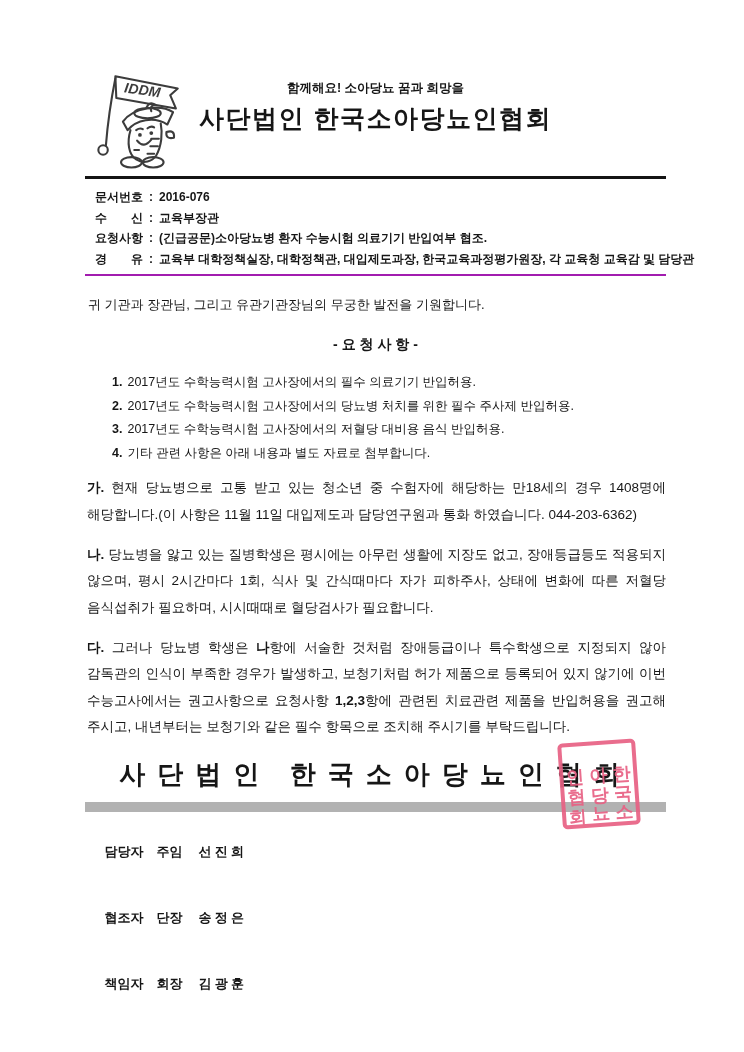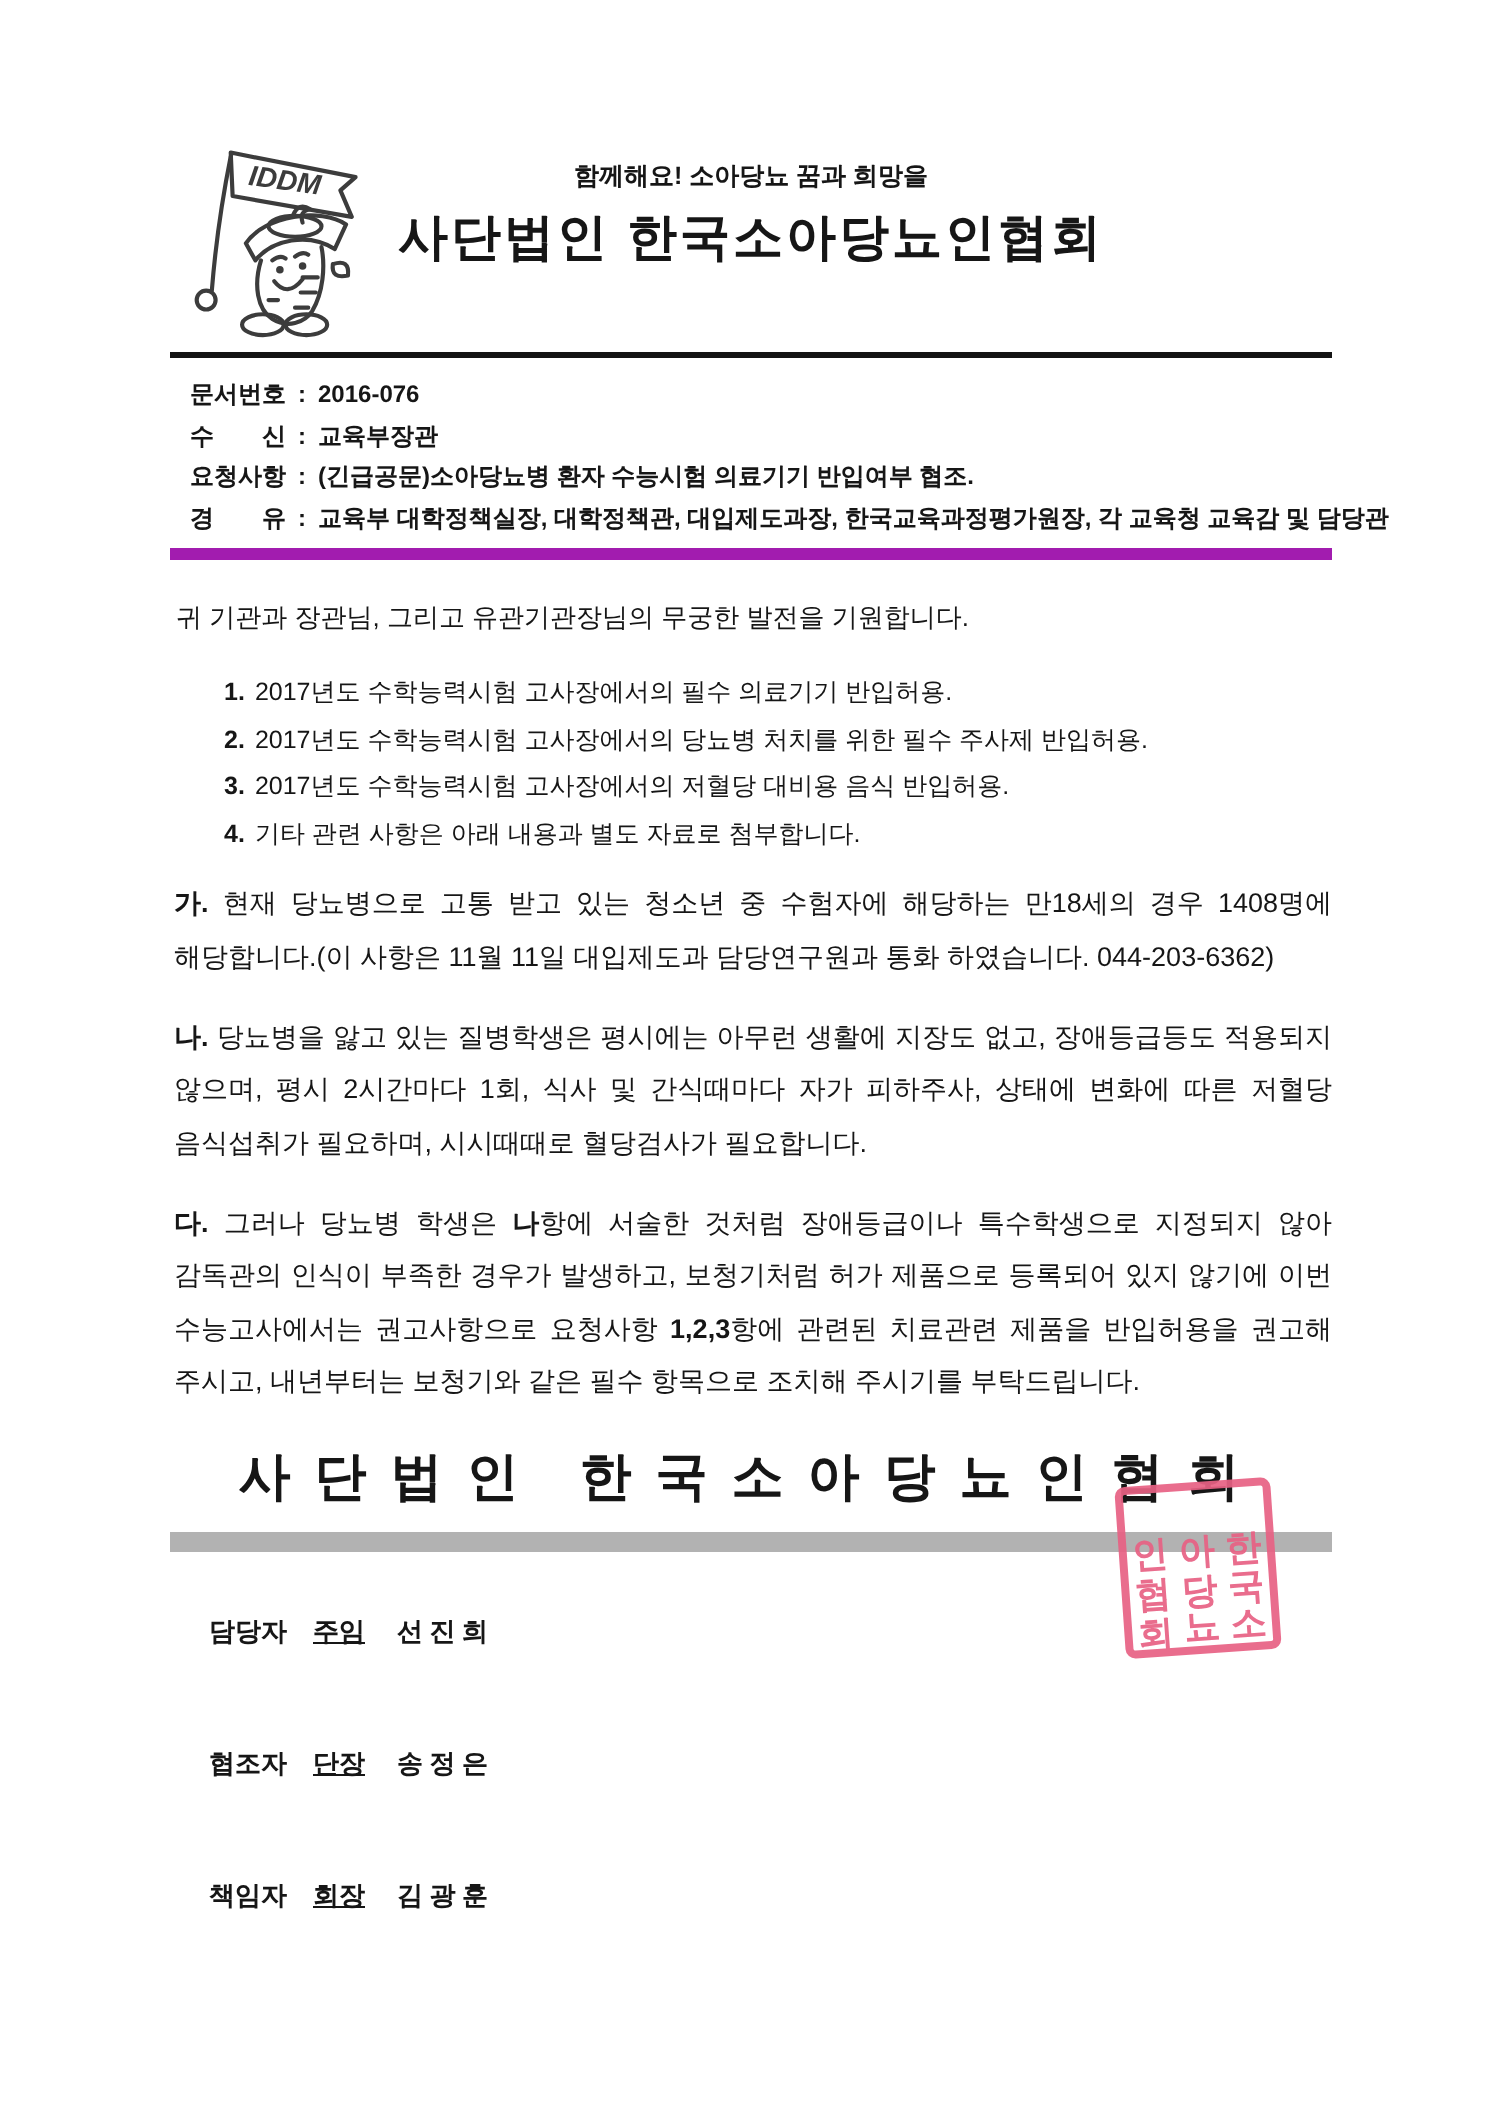--- a/index.html
+++ b/index.html
@@ -9,21 +9,21 @@
     font-family:"Liberation Sans",sans-serif;
     box-sizing:border-box;padding:62px 78px 0 85px;
   }
   
   .header{position:relative;height:114px;border-bottom:3px solid #141414;}
   .logo{position:absolute;left:2px;top:0;width:104px;height:108px;}
   .titles{text-align:center;padding-top:18px;}
   .slogan{font-size:12.5px;font-weight:bold;white-space:pre;}
   .org-title{font-size:25px;font-weight:bold;letter-spacing:1.5px;margin-top:5px;white-space:pre;}
   
-  .doc-info{padding:8px 0 5px 10px;border-bottom:6px solid #a21caf;}
+  .doc-info{padding:8px 0 5px 10px;border-bottom:2px solid #a21caf;}
   .doc-row{font-size:12px;font-weight:bold;line-height:20.5px;white-space:nowrap;}
   .doc-label{display:inline-block;width:52px;white-space:pre;}
   .doc-colon{display:inline-block;margin:0 6px 0 2px;}
   
   .greeting{margin-top:20px;font-size:13px;padding-left:3px;}
   .sec-heading{margin-top:22px;text-align:center;font-size:14px;font-weight:bold;white-space:pre;}
   .req-list{margin-top:17px;padding-left:27px;}
   .req-item{font-size:12.5px;line-height:23.5px;white-space:nowrap;}
   .req-num{font-weight:bold;margin-right:5px;}
   .para{margin-top:10px;font-size:13.5px;line-height:26.5px;text-align:justify;word-break:keep-all;padding-left:2px;}
@@ -37,21 +37,21 @@
     border:4px solid #e86184;border-radius:5px;transform:rotate(-4deg);
     color:#e86184;display:flex;flex-direction:row-reverse;justify-content:space-around;
     align-items:center;font-family:"Liberation Serif",serif;font-weight:bold;opacity:.92;
     background:rgba(255,255,255,0);}
   .seal span{writing-mode:vertical-rl;text-orientation:upright;font-size:18px;line-height:1;letter-spacing:2px;}
   
   .gray-bar{margin-top:10px;height:10px;background:#b2b2b2;}
   .footer{margin-top:7px;font-family:"Liberation Serif",serif;font-size:13px;font-weight:bold;}
   .f-row{line-height:22px;white-space:pre;}
   .f-label{display:inline-block;width:52px;white-space:pre;}
-  .f-title{display:inline-block;width:42px;white-space:pre;text-decoration:underline;}
+  .f-title{display:inline-block;width:42px;white-space:pre;}
   svg .st{stroke:#3c3c3c;fill:none;stroke-width:2.2;stroke-linecap:round;stroke-linejoin:round;}
   svg .fl{fill:#3c3c3c;stroke:none;}
 </style>
 </head>
 <body>
 
 <div class="page">
 
   <div class="header">
     <svg class="logo" viewBox="0 0 110 112" aria-hidden="true">
@@ -88,20 +88,21 @@
     <div class="doc-row">
       <span class="doc-label">요청사항</span><span class="doc-colon">:</span><span>(긴급공문)소아당뇨병 환자 수능시험 의료기기 반입여부 협조.</span>
     </div>
     <div class="doc-row">
       <span class="doc-label">경　　유</span><span class="doc-colon">:</span><span>교육부 대학정책실장, 대학정책관, 대입제도과장, 한국교육과정평가원장, 각 교육청 교육감 및 담당관</span>
     </div>
   </div>
 
   <p class="greeting">귀 기관과 장관님, 그리고 유관기관장님의 무궁한 발전을 기원합니다.</p>
 
+  <div class="sec-heading">- 요 청 사 항 -</div>
 
   <div class="req-list">
     <div class="req-item">
       <span class="req-num">1.</span><span>2017년도 수학능력시험 고사장에서의 필수 의료기기 반입허용.</span>
     </div>
     <div class="req-item">
       <span class="req-num">2.</span><span>2017년도 수학능력시험 고사장에서의 당뇨병 처치를 위한 필수 주사제 반입허용.</span>
     </div>
     <div class="req-item">
       <span class="req-num">3.</span><span>2017년도 수학능력시험 고사장에서의 저혈당 대비용 음식 반입허용.</span>

